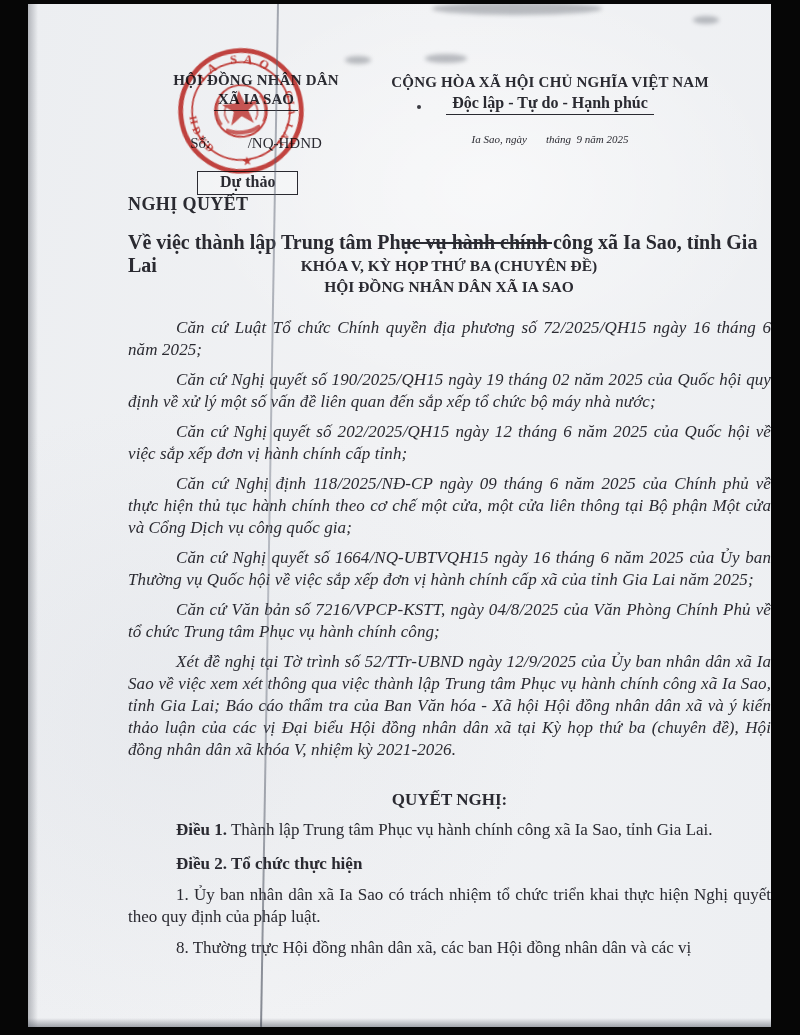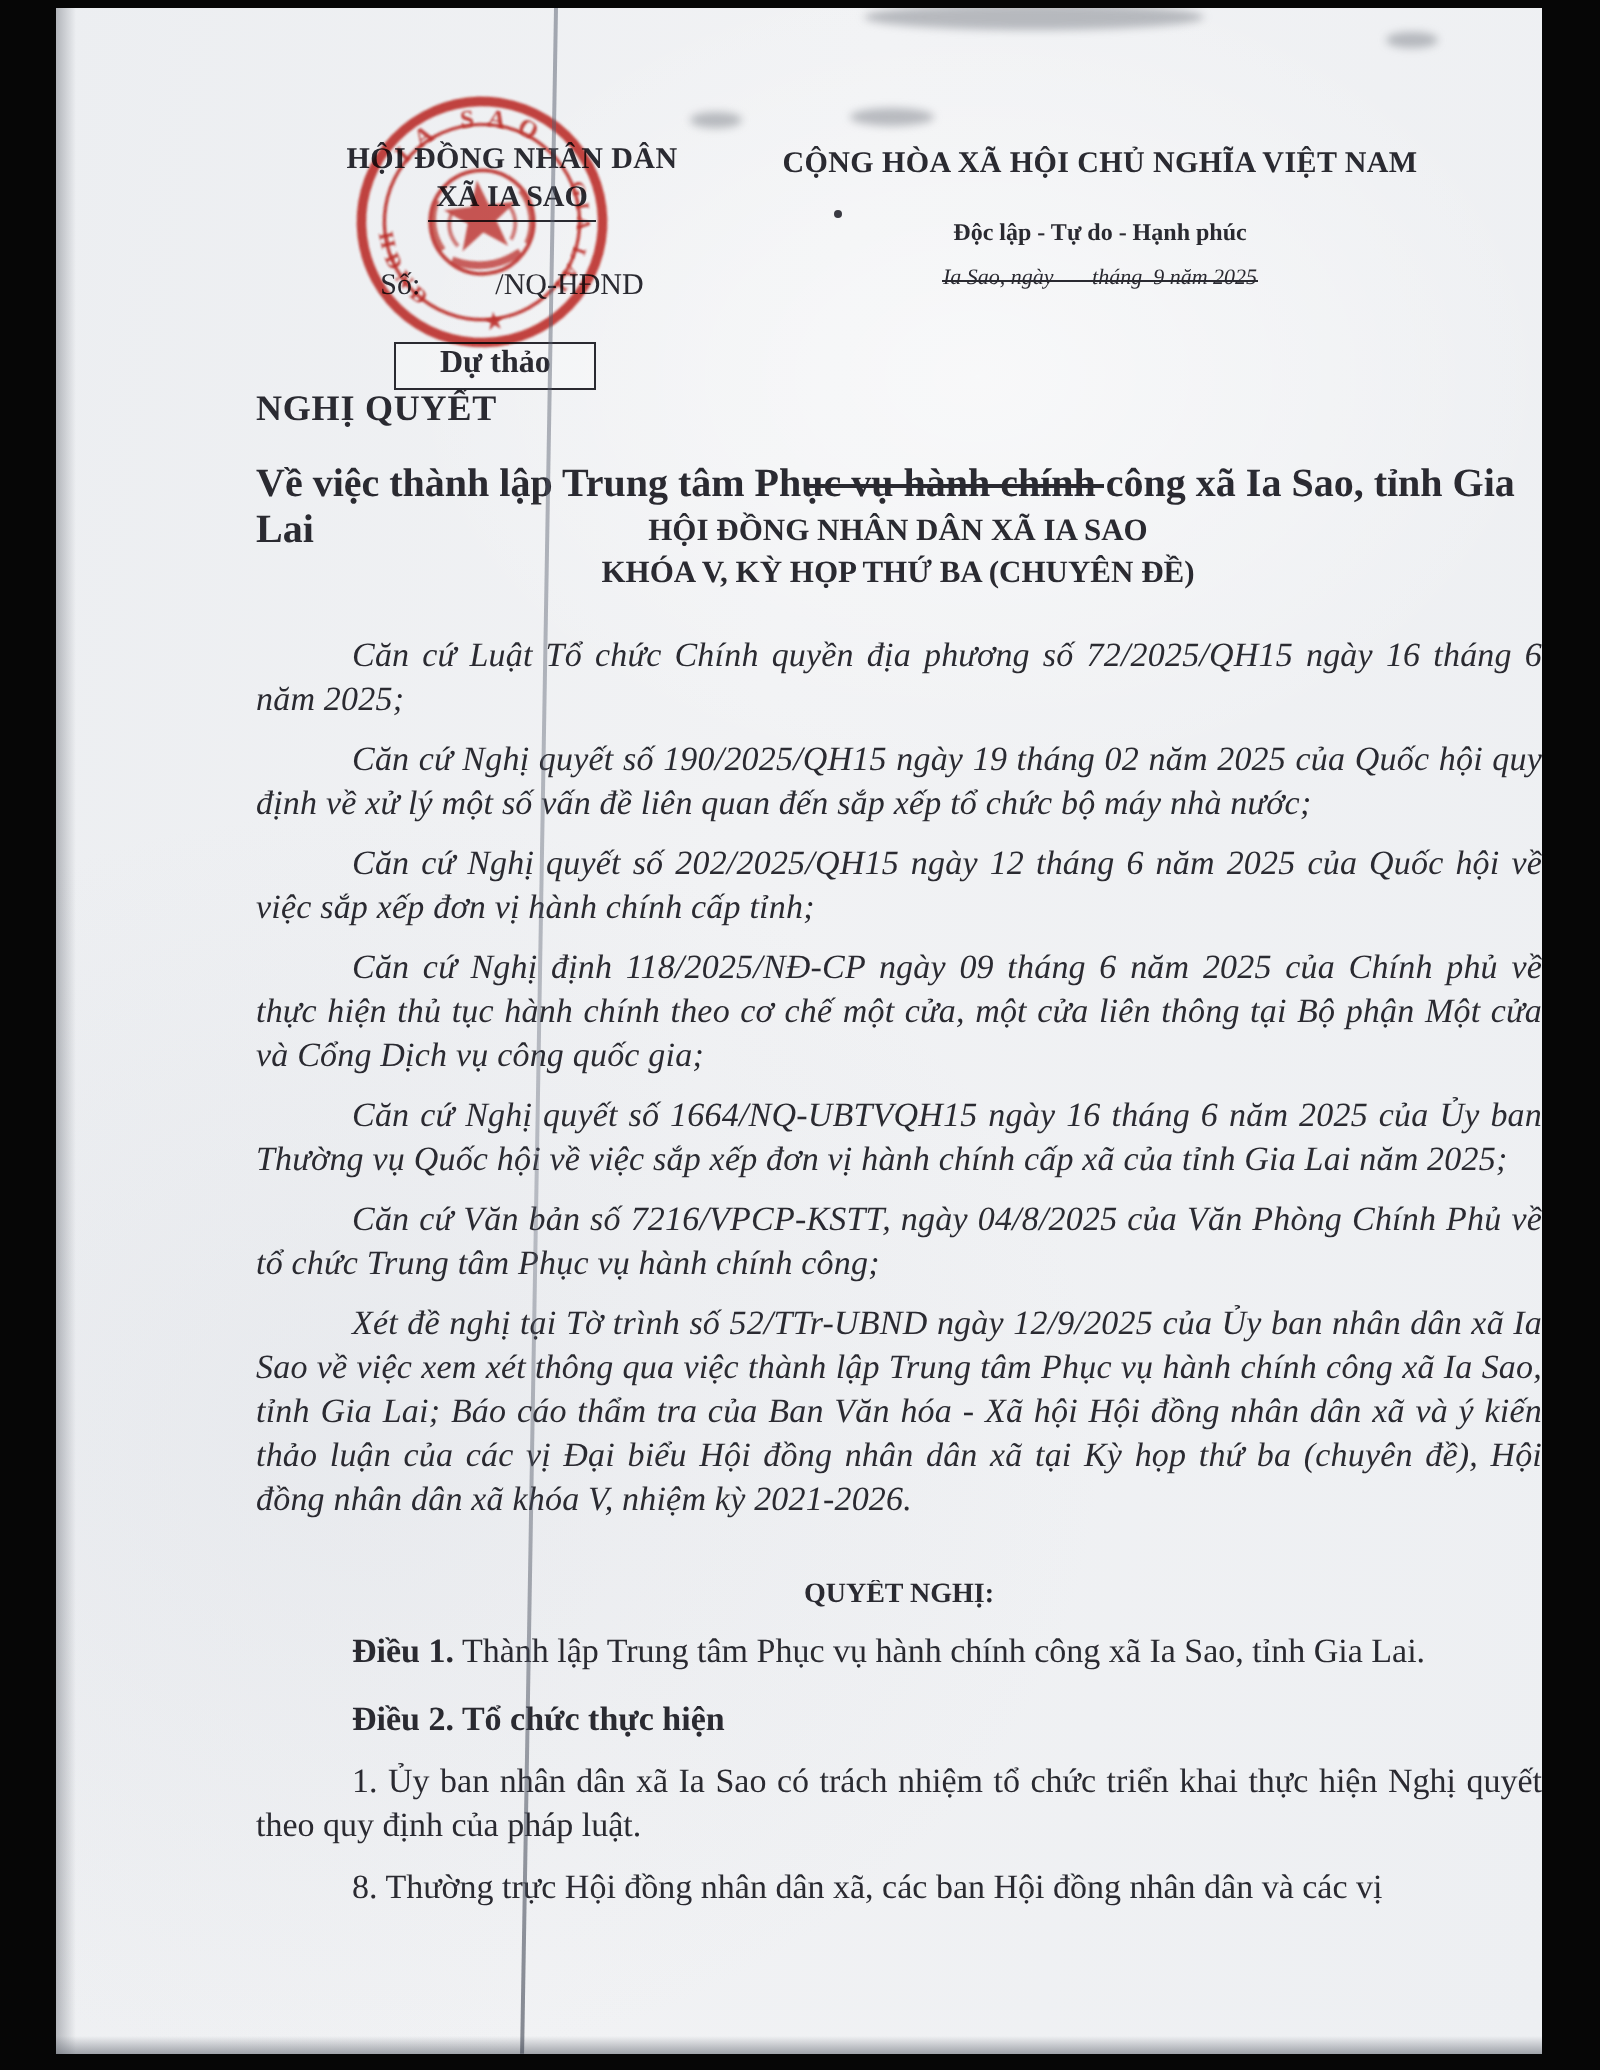--- a/index.html
+++ b/index.html
@@ -31,22 +31,22 @@
 
   
   .hdr-left{position:absolute;left:108px;top:68px;width:240px;text-align:center;}
   .hdr-left .l1{font-weight:bold;font-size:15px;letter-spacing:.2px;}
   .hdr-left .l2{font-weight:bold;font-size:15px;margin-top:2px;display:inline-block;
                 border-bottom:1.4px solid #2a2a31;padding:0 4px 2px;}
   .doc-number{position:absolute;left:108px;top:131px;width:240px;text-align:center;
               font-size:15px;white-space:pre;}
   .hdr-right{position:absolute;left:352px;top:70px;width:340px;text-align:center;}
   .hdr-right .nat{font-weight:bold;font-size:15px;letter-spacing:.2px;}
-  .hdr-right .motto{font-weight:bold;font-size:12px;margin-top:18px;display:inline-block;
-              border-bottom:1.6px solid #2a2a31;padding:0 6px 16px;}
+  .hdr-right .motto{font-weight:bold;font-size:16px;margin-top:3px;display:inline-block;
+              border-bottom:1.6px solid #2a2a31;padding:0 6px 2px;}
   .place-date{position:absolute;left:352px;top:129px;width:340px;text-align:center;
               font-style:italic;font-size:11px;white-space:pre;}
   .dot-mark{position:absolute;left:389px;top:101px;width:4px;height:4px;border-radius:50%;
               background:#3a3a42;}
 
   .draft-box{position:absolute;left:169px;top:167px;border:1.6px solid #2a2a31;
              padding:1px 22px 3px;font-weight:bold;font-size:16px;background:rgba(255,255,255,.25);}
 
   
   .stamp{position:absolute;left:146px;top:40px;width:134px;height:134px;
@@ -59,21 +59,21 @@
   .subject-underline{position:absolute;left:376px;top:238px;width:148px;height:1.6px;
          background:#2a2a31;}
   .issuer{position:absolute;left:100px;top:251px;width:642px;text-align:center;
           font-weight:bold;font-size:15.5px;line-height:21px;}
 
   
   .preamble{position:absolute;left:100px;top:313px;width:643px;height:473px;overflow:hidden;}
   .preamble p{margin:0 0 8px;font-style:italic;font-size:17px;line-height:22px;
           text-align:justify;text-indent:48px;letter-spacing:.1px;}
   .lower{position:absolute;left:100px;top:786px;width:643px;height:237px;overflow:hidden;}
-  .res-heading{text-align:center;font-weight:bold;font-size:14px;margin:0 0 9px;}
+  .res-heading{text-align:center;font-weight:bold;font-size:17px;margin:0 0 9px;}
   .article{margin:0 0 9px;font-size:17px;line-height:22px;text-align:justify;text-indent:48px;}
   .article .article-label{font-weight:bold;}
   .article.bold-line{font-weight:bold;margin-top:12px;}
   .impl{margin:0 0 9px;font-size:17px;line-height:22px;text-align:justify;text-indent:48px;}
 </style>
 </head>
 <body>
 
 <div class="scan">
 
@@ -129,22 +129,22 @@
       </g>
     </svg>
 
     <div class="title-block">
       <div class="doc-type">NGHỊ QUYẾT</div>
       <div class="subject">Về việc thành lập Trung tâm Phục vụ hành chính công xã Ia Sao, tỉnh Gia Lai</div>
     </div>
     <div class="subject-underline"></div>
 
     <div class="issuer">
+      <div>KHÓA V, KỲ HỌP THỨ BA (CHUYÊN ĐỀ)</div>
       <div>HỘI ĐỒNG NHÂN DÂN XÃ IA SAO</div>
-      <div>KHÓA V, KỲ HỌP THỨ BA (CHUYÊN ĐỀ)</div>
     </div>
 
     <div class="preamble">
       <p>Căn cứ Luật Tổ chức Chính quyền địa phương số 72/2025/QH15 ngày 16 tháng 6 năm 2025;</p>
       <p>Căn cứ Nghị quyết số 190/2025/QH15 ngày 19 tháng 02 năm 2025 của Quốc hội quy định về xử lý một số vấn đề liên quan đến sắp xếp tổ chức bộ máy nhà nước;</p>
       <p>Căn cứ Nghị quyết số 202/2025/QH15 ngày 12 tháng 6 năm 2025 của Quốc hội về việc sắp xếp đơn vị hành chính cấp tỉnh;</p>
       <p>Căn cứ Nghị định 118/2025/NĐ-CP ngày 09 tháng 6 năm 2025 của Chính phủ về thực hiện thủ tục hành chính theo cơ chế một cửa, một cửa liên thông tại Bộ phận Một cửa và Cổng Dịch vụ công quốc gia;</p>
       <p>Căn cứ Nghị quyết số 1664/NQ-UBTVQH15 ngày 16 tháng 6 năm 2025 của Ủy ban Thường vụ Quốc hội về việc sắp xếp đơn vị hành chính cấp xã của tỉnh Gia Lai năm 2025;</p>
       <p>Căn cứ Văn bản số 7216/VPCP-KSTT, ngày 04/8/2025 của Văn Phòng Chính Phủ về tổ chức Trung tâm Phục vụ hành chính công;</p>
       <p>Xét đề nghị tại Tờ trình số 52/TTr-UBND ngày 12/9/2025 của Ủy ban nhân dân xã Ia Sao về việc xem xét thông qua việc thành lập Trung tâm Phục vụ hành chính công xã Ia Sao, tỉnh Gia Lai; Báo cáo thẩm tra của Ban Văn hóa - Xã hội Hội đồng nhân dân xã và ý kiến thảo luận của các vị Đại biểu Hội đồng nhân dân xã tại Kỳ họp thứ ba (chuyên đề), Hội đồng nhân dân xã khóa V, nhiệm kỳ 2021-2026.</p>

